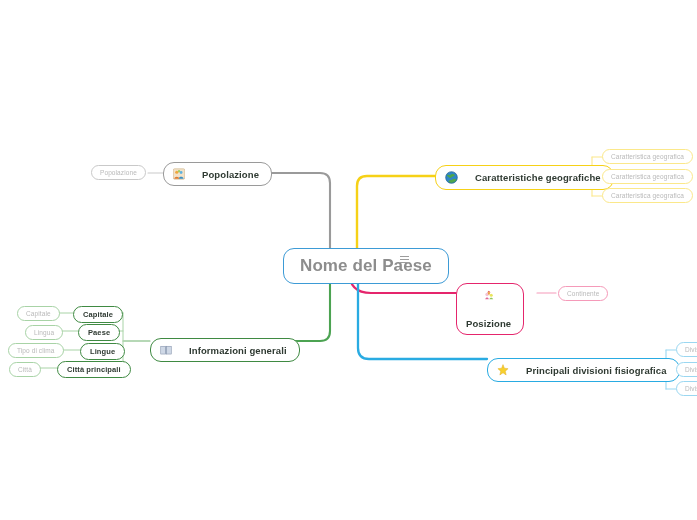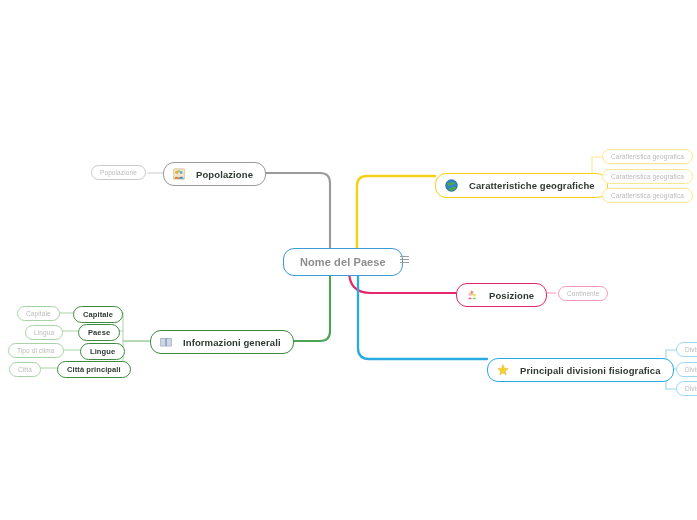--- a/index.html
+++ b/index.html
@@ -22,42 +22,42 @@
     width: 697px;
     height: 520px;
   }
 
   
   .node {
     position: absolute;
     box-sizing: border-box;
     display: flex;
     align-items: center;
-    gap: 11px;
+    gap: 17px;
     background: #ffffff;
     border-style: solid;
     border-width: 1.3px;
     border-radius: 999px;
     white-space: nowrap;
     z-index: 5;
   }
   .node .label {
     font-weight: bold;
     letter-spacing: 0.1px;
   }
 
   
   .node.central {
     border-color: #3d9bd6;
     border-width: 1.4px;
     padding: 7px 16px;
     border-radius: 11px;
   }
   .node.central .label {
-    font-size: 11px;
+    font-size: 17px;
     color: #8d8d8d;
     font-weight: bold;
   }
 
   
   .node.main {
     padding: 5px 12px 5px 9px;
     border-radius: 11px;
   }
   .node.main .label {
@@ -86,23 +86,23 @@
     font-size: 6.5px;
     font-weight: normal;
     color: #b9b9b9;
   }
 
   
   .c-gray   { border-color: #9a9a9a; }
   .c-gray-l { border-color: #c9c9c9; }
   .c-green  { border-color: #3f8a42; }
   .c-green-l{ border-color: #a8d3a6; }
-  .c-yellow { border-color: #f6d117; margin-top: 8px; }
+  .c-yellow { border-color: #f6d117; }
   .c-yellow-l{ border-color: #fbe88a; }
-  .c-pink   { border-color: #e5256c; }
+  .c-pink   { border-color: #e5256c; flex-direction: column; }
   .c-pink-l { border-color: #f59ab9; }
   .c-blue   { border-color: #29abe2; }
   .c-blue-l { border-color: #9ad7f1; }
 
   
   .icon {
     flex: 0 0 auto;
     display: inline-block;
     line-height: 0;
   }
@@ -241,21 +241,21 @@
   <div class="node ghost c-blue-l" style="left:676px; top:342px;">
     <span class="label">Divisione fisiografica</span>
   </div>
   <div class="node ghost c-blue-l" style="left:676px; top:362px;">
     <span class="label">Divisione fisiografica</span>
   </div>
   <div class="node ghost c-blue-l" style="left:676px; top:381px;">
     <span class="label">Divisione fisiografica</span>
   </div>
 
-  <div class="node main c-green" style="left:150px; top:330px;text-align:center;">
+  <div class="node main c-green" style="left:150px; top:338px;text-align:center;">
     <span class="icon">
       <svg width="12" height="12" viewBox="0 0 16 16">
         <rect x="1" y="3" width="6.4" height="10.4" fill="#cfd8e6" stroke="#7e8da6" stroke-width="0.7"></rect>
         <rect x="8.6" y="3" width="6.4" height="10.4" fill="#cfd8e6" stroke="#7e8da6" stroke-width="0.7"></rect>
         <rect x="7.4" y="2.6" width="1.2" height="11.2" fill="#8d9bb3"></rect>
       </svg>
     </span>
     <span class="label">Informazioni generali</span>
   </div>
 

